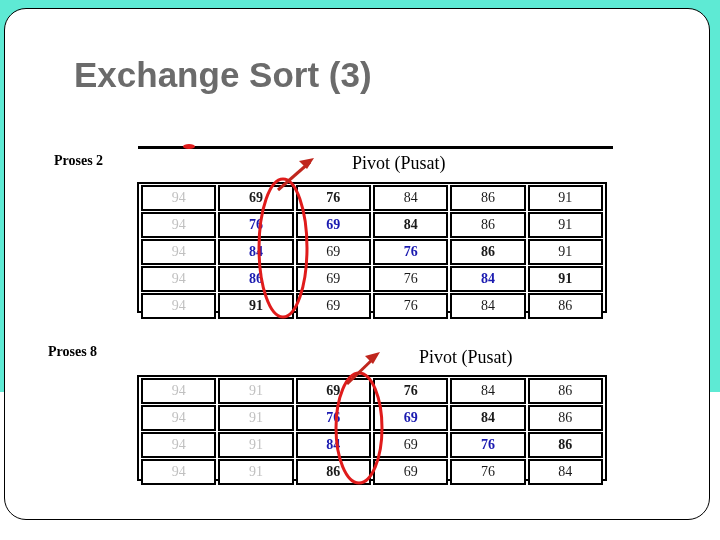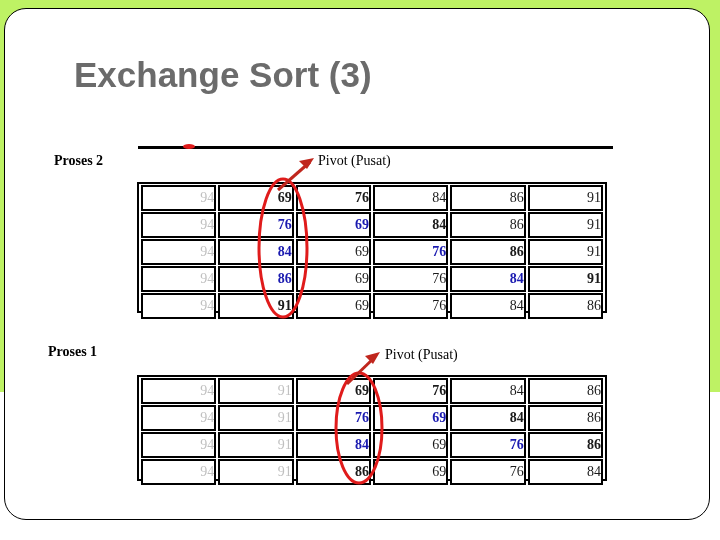--- a/index.html
+++ b/index.html
@@ -10,21 +10,21 @@
   body {
     width: 720px;
     height: 540px;
     overflow: hidden;
     font-family: "Liberation Serif", serif;
   }
   #slide {
     position: relative;
     width: 720px;
     height: 392px;
-    background: #bef264;
+    background: #5eead4;
   }
   
   #frame {
     position: absolute;
     left: 4px;
     top: 8px;
     width: 706px;
     height: 512px;
     border: 1.5px solid #000000;
     border-radius: 22px;
@@ -48,23 +48,24 @@
     position: absolute;
     font-family: "Liberation Serif", serif;
     font-weight: bold;
     font-size: 14px;
     color: #000000;
     white-space: nowrap;
   }
   .pivot-label {
     position: absolute;
     font-family: "Liberation Serif", serif;
-    font-size: 14px;
+    font-size: 18px;
     color: #000000;
     white-space: nowrap;
+    margin-left: 34px;
   }
   .rule-line {
     position: absolute;
     background: #000000;
     height: 3px;
   }
   .redmark {
     position: absolute;
     width: 12px;
     height: 5px;
@@ -81,21 +82,21 @@
   }
   .grid table {
     border-collapse: separate;
     border-spacing: 2px 1px;
     width: 100%;
     height: 100%;
     table-layout: fixed;
   }
   .grid td {
     border: 2px solid #000000;
-    text-align: right;
+    text-align: center;
     vertical-align: middle;
     font-family: "Liberation Serif", serif;
     font-size: 14px;
     color: #1a1a1a;
     background: #ffffff;
     height: 22px;
     padding: 0;
   }
   td.faded  { color: #c0c0c0; }
   td.bold   { font-weight: bold; }
@@ -165,21 +166,21 @@
             <td class="bold">91</td>
             <td>69</td>
             <td>76</td>
             <td>84</td>
             <td>86</td>
           </tr>
         </tbody>
       </table>
   </div>
 
-  <div class="proses-label" style="left:48px; top:344px;">Proses 1</div>
+  <div class="proses-label" style="left:48px; top:344px;">Proses 8</div>
 
   <div class="pivot-label" style="left:385px; top:347px;">Pivot (Pusat)</div>
 
   <div class="grid" id="grid-1" style="left:137px; top:375px; width:470px; height:106px;">
     <table>
         <tbody>
           <tr>
             <td class="faded">94</td>
             <td class="faded">91</td>
             <td class="bold">69</td>

